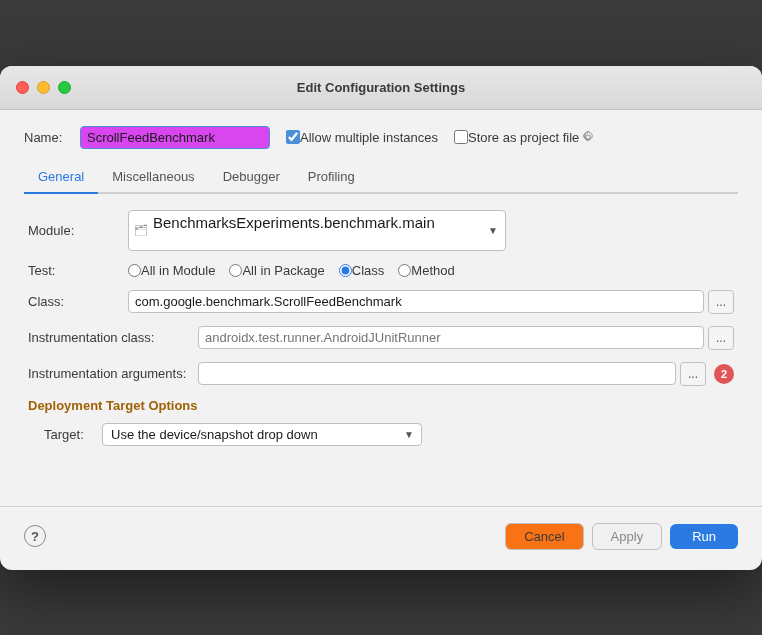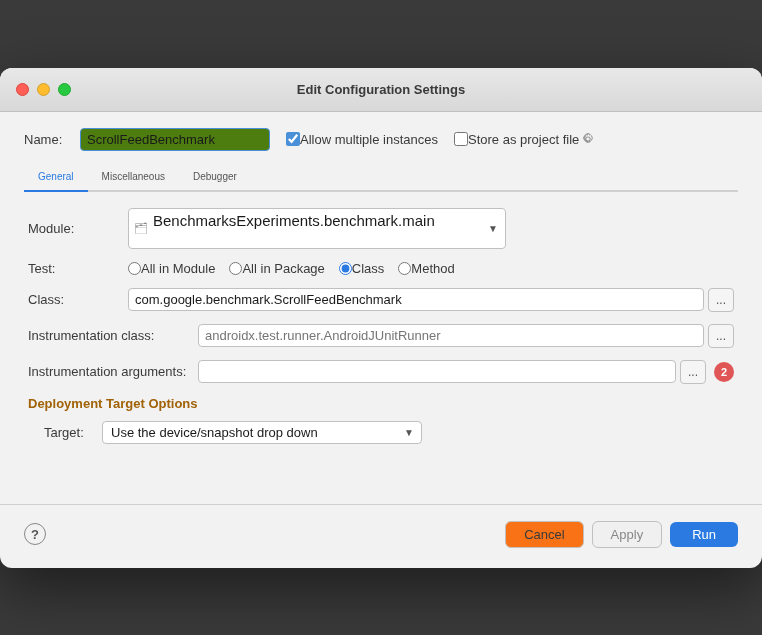--- a/index.html
+++ b/index.html
@@ -64,21 +64,21 @@
       color: #3a3a3a;
       min-width: 48px;
     }
     .name-input {
       border: 1.5px solid #4a90d9;
       border-radius: 4px;
       padding: 3px 6px;
       font-size: 13px;
       width: 190px;
       outline: none;
-      background: #4d7c0f;
+      background: #d946ef;
       color: #1a1a1a;
     }
     .checkbox-group {
       display: flex;
       align-items: center;
       gap: 16px;
       margin-left: 8px;
     }
     .checkbox-item {
       display: flex;
@@ -98,21 +98,21 @@
       margin-left: 2px;
       cursor: pointer;
     }
     .tabs {
       display: flex;
       border-bottom: 2px solid #d0d0d0;
       margin-bottom: 16px;
     }
     .tab {
       padding: 6px 14px 8px;
-      font-size: 10px;
+      font-size: 13px;
       color: #555;
       cursor: pointer;
       border-bottom: 2px solid transparent;
       margin-bottom: -2px;
     }
     .tab.active {
       color: #2a7ae2;
       border-bottom: 2px solid #2a7ae2;
       font-weight: 500;
     }
@@ -360,20 +360,21 @@
             <path d="M9.5 1.5h-3l-.5 1.5-.8-.4-1.5 1.5.4.8-1.5.5v3l1.5.5-.4.8 1.5 1.5.8-.4.5 1.5h3l.5-1.5.8.4 1.5-1.5-.4-.8 1.5-.5v-3l-1.5-.5.4-.8-1.5-1.5-.8.4zm-1.5 1h1l.4 1.3.5.2 1-.5 1 1-.5 1 .2.5 1.3.4v1l-1.3.4-.2.5.5 1-1 1-1-.5-.5.2-.4 1.3h-1l-.4-1.3-.5-.2-1 .5-1-1 .5-1-.2-.5-1.3-.4v-1l1.3-.4.2-.5-.5-1 1-1 1 .5.5-.2z"></path>
           </svg>
         </label>
       </div>
     </div>
 
     <div class="tabs">
       <div class="tab active">General</div>
       <div class="tab">Miscellaneous</div>
       <div class="tab">Debugger</div>
+      <div class="tab">Profiling</div>
     </div>
 
     <div class="form-section">
 
       <div class="form-row">
         <span class="form-label">Module:</span>
         <div class="module-select-wrapper">
           <span class="module-icon">🗂</span>
           <select class="module-select">
             <option>BenchmarksExperiments.benchmark.main</option>

